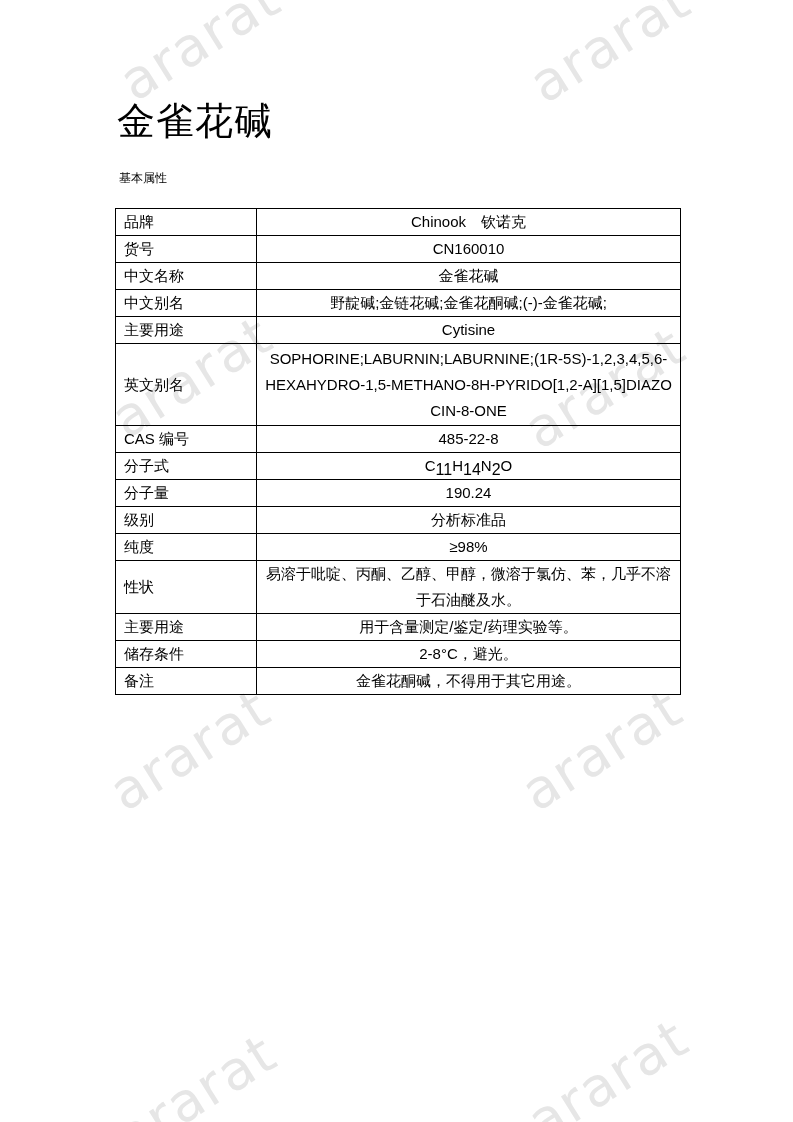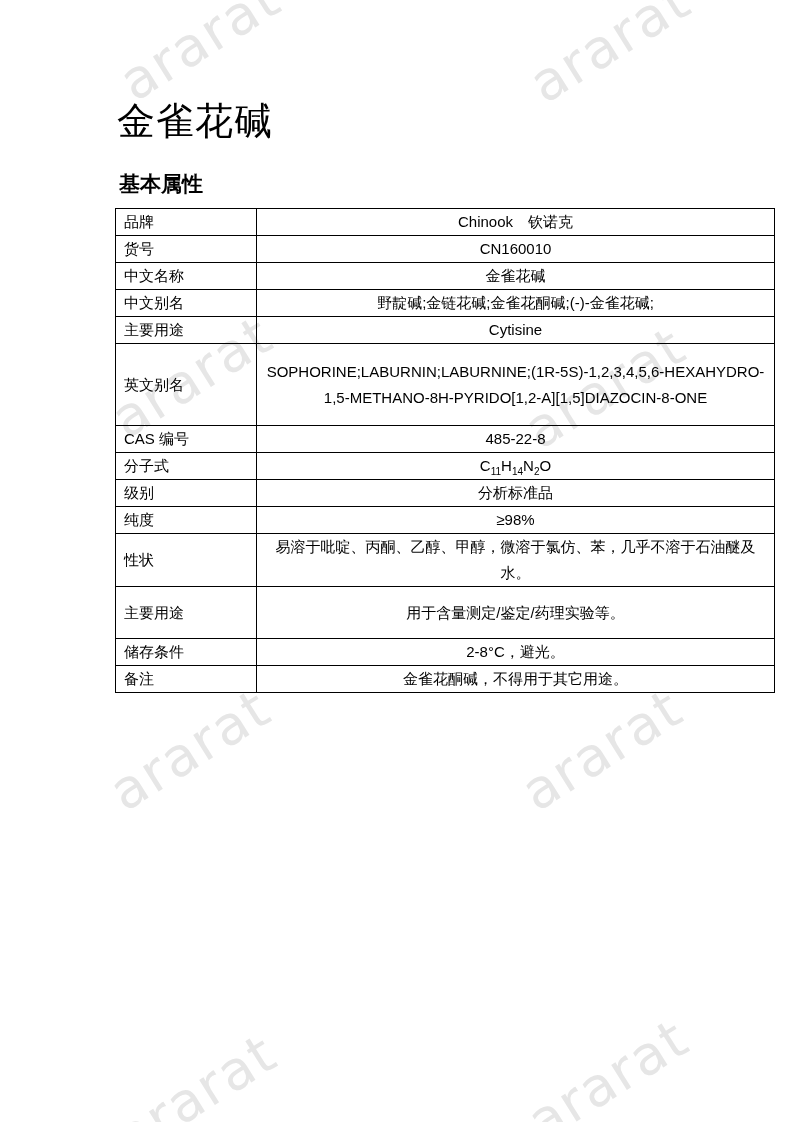--- a/index.html
+++ b/index.html
@@ -28,46 +28,46 @@
     top: 96px;
     margin: 0;
     font-size: 38px;
     font-weight: 500;
     letter-spacing: 1px;
   }
   .section-heading {
     position: absolute;
     left: 119px;
     top: 170px;
-    font-size: 21px;
-    font-weight: 700;
+    font-size: 12px;
+    font-weight: 400;
   }
   table.props {
     position: absolute;
     left: 115px;
     top: 208px;
-    width: 660px;
+    width: 566px;
     border-collapse: collapse;
     table-layout: fixed;
   }
   table.props td {
     border: 1px solid #000000;
     font-size: 15px;
     line-height: 26px;
     padding: 0 8px;
     vertical-align: middle;
     overflow: hidden;
   }
   td.prop-label { width: 124px; }
   td.prop-value { word-break: break-all; text-align: center; }
   table.props tr { height: 27px; }
   table.props tr:nth-child(6) { height: 82px; }
   table.props tr:nth-child(12) { height: 52px; }
   table.props tr:nth-child(12) td.prop-value { word-break: normal; }
-  td.prop-value sub { font-size: 10px; line-height: 0; }
+  td.prop-value sub { font-size: 16px; line-height: 0; }
 </style>
 </head>
 <body>
 
 <div class="page">
 
   <div>
     <div class="wm" style="left: 200px; top: 40px; color: rgb(230, 230, 230);">ararat</div>
     <div class="wm" style="left: 610px; top: 42px; color: rgb(230, 230, 230);">ararat</div>
     <div class="wm" style="left: 192px; top: 377px; color: rgb(230, 230, 230);">ararat</div>
@@ -110,20 +110,24 @@
         </tr>
         <tr>
           <td class="prop-label">CAS 编号</td>
           <td class="prop-value">485-22-8</td>
         </tr>
         <tr>
           <td class="prop-label">分子式</td>
           <td class="prop-value">C<sub>11</sub>H<sub>14</sub>N<sub>2</sub>O</td>
         </tr>
         <tr>
+          <td class="prop-label">分子量</td>
+          <td class="prop-value">190.24</td>
+        </tr>
+        <tr>
           <td class="prop-label">级别</td>
           <td class="prop-value">分析标准品</td>
         </tr>
         <tr>
           <td class="prop-label">纯度</td>
           <td class="prop-value">≥98%</td>
         </tr>
         <tr>
           <td class="prop-label">性状</td>
           <td class="prop-value">易溶于吡啶、丙酮、乙醇、甲醇，微溶于氯仿、苯，几乎不溶于石油醚及水。</td>

